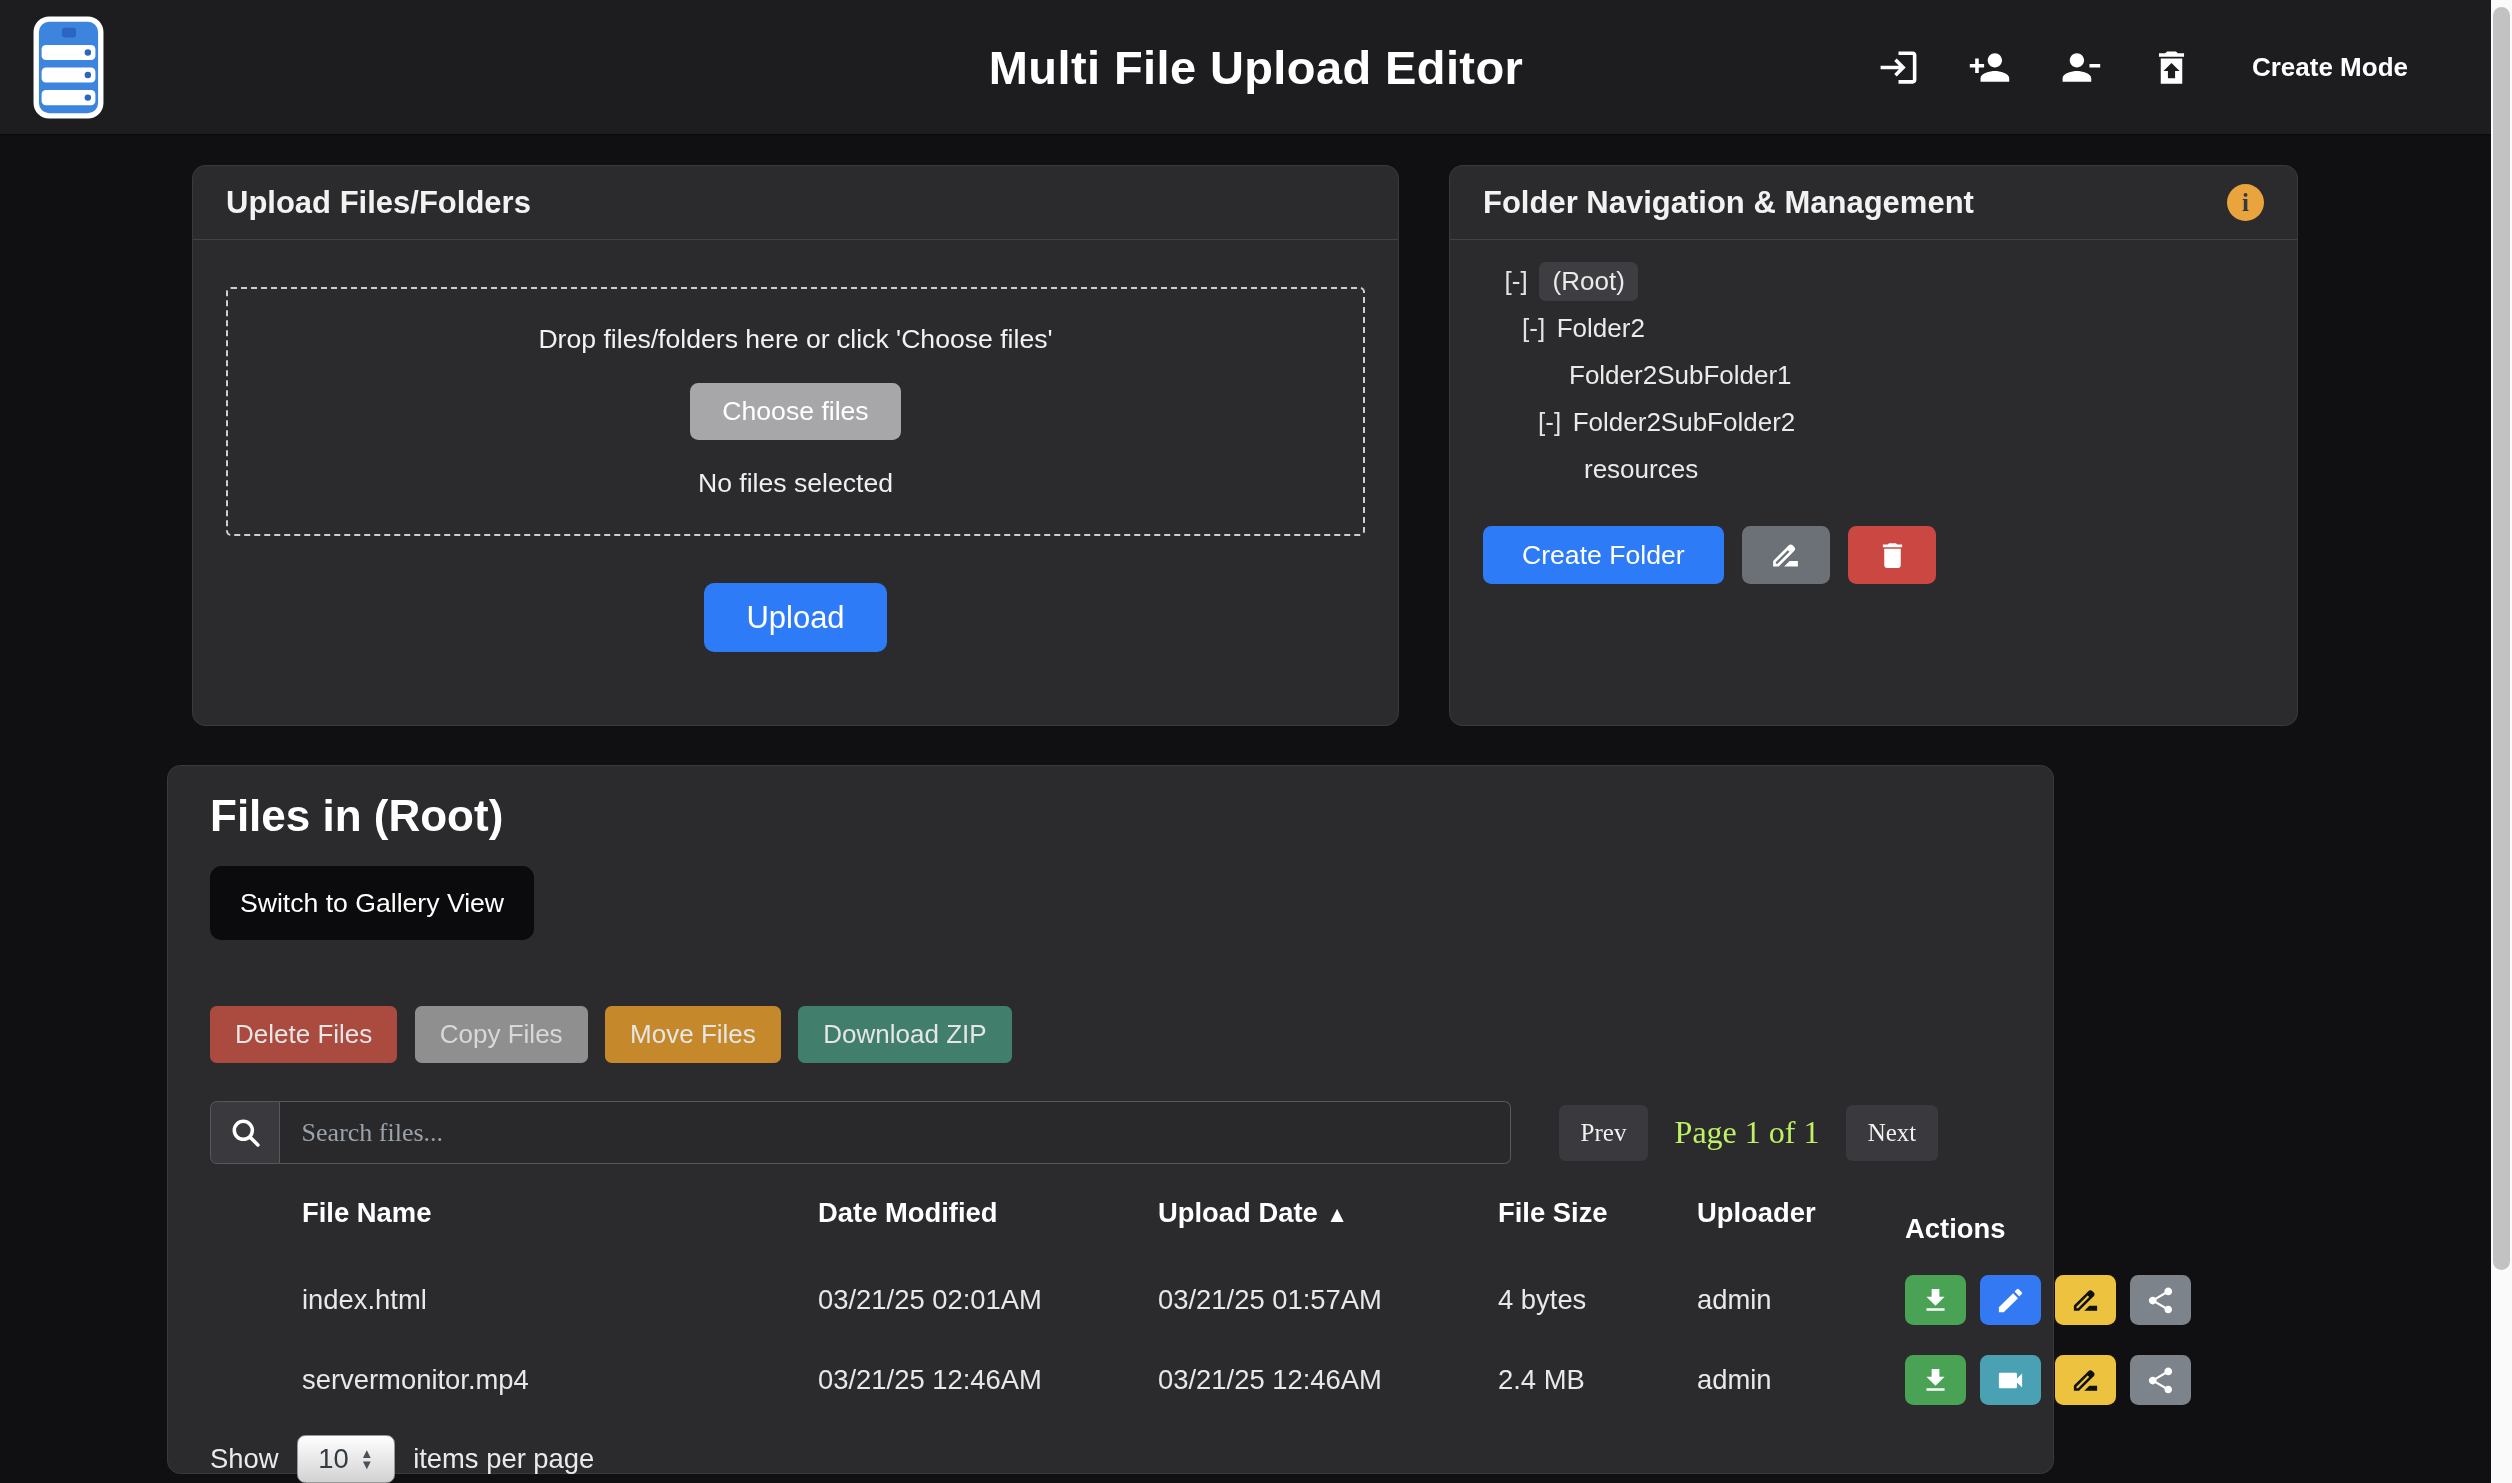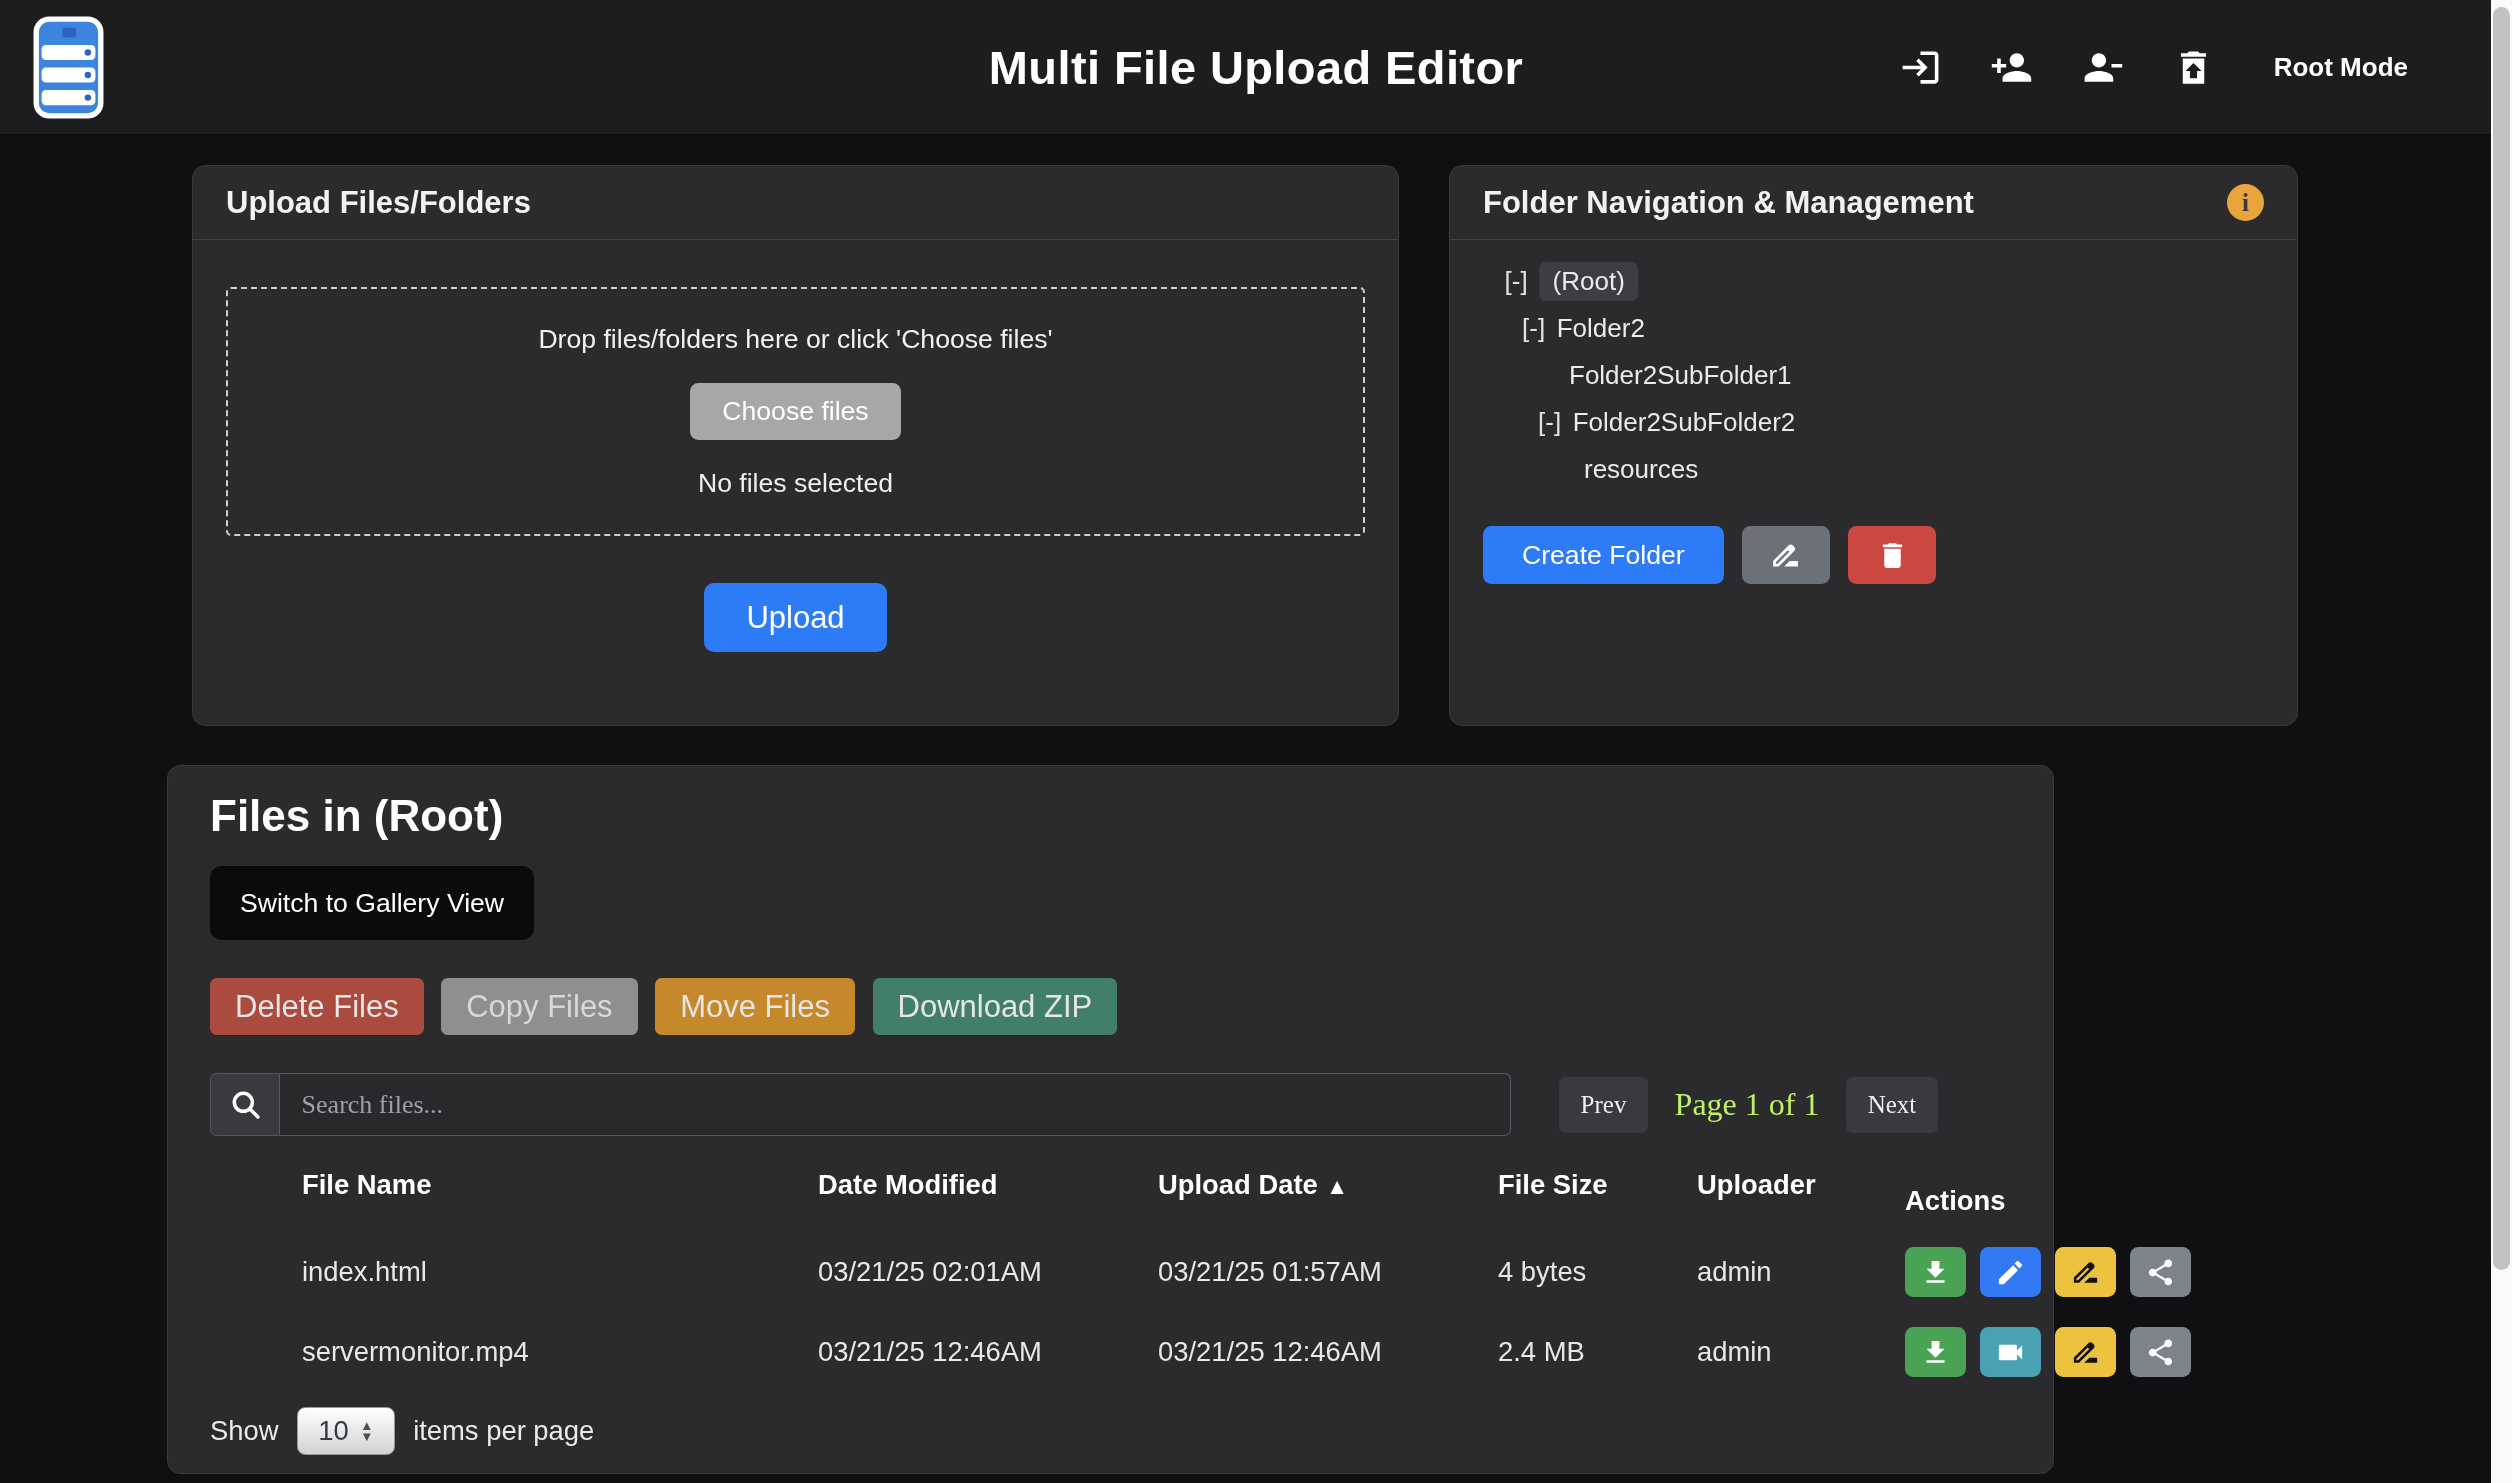--- a/index.html
+++ b/index.html
@@ -83,21 +83,21 @@
 
   
   .files-title { margin:25px 0 0 42px; font-size:44px; font-weight:700; color:#fff; }
   .switch-btn {
     margin:25px 0 0 42px; background:#0b0b0d; color:#fff; font-size:26.6px;
     padding:21.6px 30px; border-radius:11.6px; border:none; cursor:pointer; font-family:inherit;
   }
   .bulk-row { margin:38px 0 0 42px; display:flex; gap:17.5px; }
   .bulk-btn {
     height:57px; padding:0 25px; border-radius:6.6px; border:none; cursor:pointer;
-    font-size:31px; color:#e6e6e6; font-family:inherit;
+    font-size:26px; color:#e6e6e6; font-family:inherit;margin-top:28px;
   }
   .b-del { background:#ab4a3e; } .b-copy { background:#8f8f90; color:#d8d8d8; }
   .b-move { background:#c5882a; } .b-zip { background:#417f6c; }
 
   .search-row { margin:38px 42px 0; display:flex; align-items:center;font-family:Liberation Serif, serif; }
   .s-icon {
     width:70px; height:63px; background:#3a3a3e; border:1.7px solid #58585c;
     border-radius:6.6px 0 0 6.6px; display:flex; align-items:center; justify-content:center; cursor:pointer;
   }
   .s-icon svg { width:35px; height:35px; stroke:#fff; fill:none; stroke-width:2.4; stroke-linecap:round; }
@@ -176,21 +176,21 @@
       <svg viewBox="0 0 24 24">
           <path d="M10 12c2.21 0 4-1.79 4-4s-1.79-4-4-4-4 1.79-4 4 1.79 4 4 4zm7-2v2h6v-2h-6zM2 18v2h16v-2c0-2.66-5.33-4-8-4s-8 1.34-8 4z"></path>
         </svg>
     </span>
     <span class="hicon">
       <svg viewBox="0 0 24 24">
           <path d="M15.5 4l-1-1h-5l-1 1H5v2h14V4h-3.5z"></path>
           <path fill-rule="evenodd" d="M6 21h12V7H6v14zm6-11.5L16.5 14H14v4h-4v-4H7.5L12 9.5z"></path>
         </svg>
     </span>
-    <button class="light-mode">Root Mode</button>
+    <button class="light-mode">Create Mode</button>
   </div>
 </div>
 
 <div class="panel" id="upload-panel">
   <div class="panel-hdr">
     <h2>Upload Files/Folders</h2>
   </div>
   <div class="upload-body">
     <div class="dropzone">
       <div class="dz-text">Drop files/folders here or click 'Choose files'</div>

